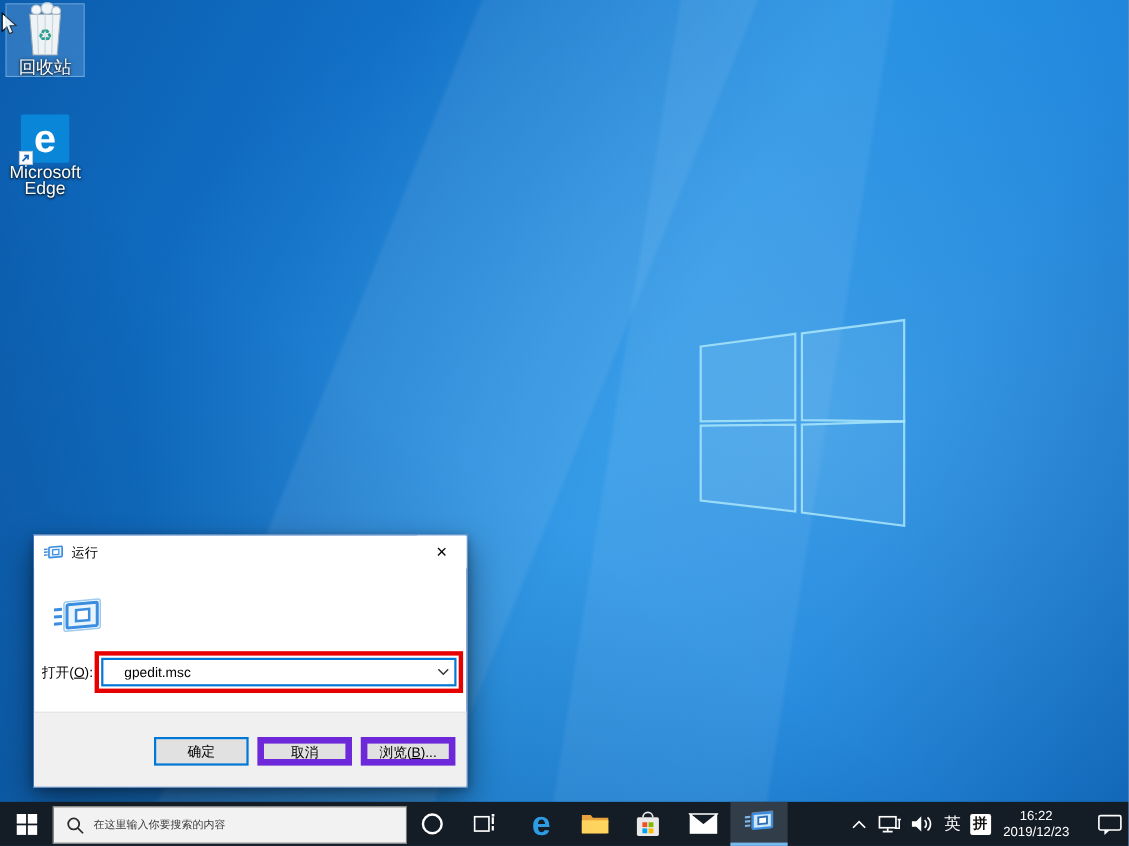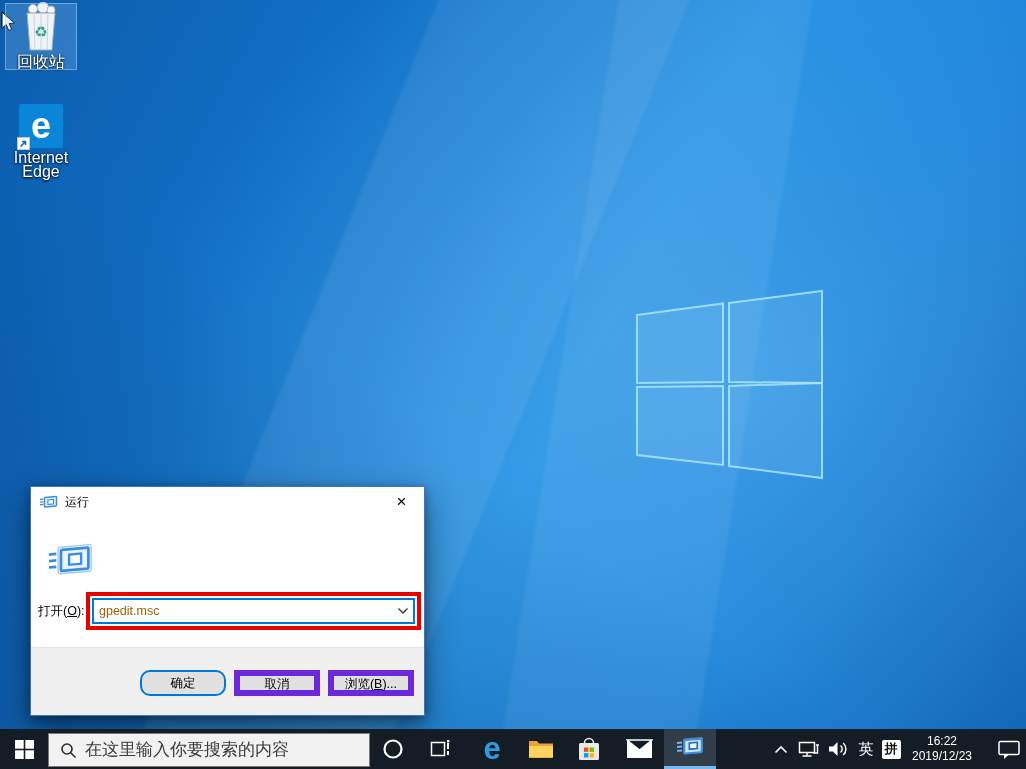--- a/index.html
+++ b/index.html
@@ -56,38 +56,38 @@
                font-size:17px; line-height:29px; color:#000; cursor:default; font-family:inherit; }
   .dlg-bodyicon { position:absolute; left:18px; top:55px; }
   .dlg-desc { position:absolute; left:60px; top:56px; width:325px; line-height:21px; }
   .dlg-openlabel { position:absolute; left:7px; top:116px; }
   .u { text-decoration:underline; }
   .red-box { position:absolute; left:55px; top:105px; width:335px; height:38px;
              border:4px solid #e60000; background:transparent; pointer-events:none; z-index:3; }
   .combo { position:absolute; left:61px; top:111px; width:323px; height:26px;
            border:2px solid #0078d7; background:#fff; display:flex; align-items:center; }
   .combo input { flex:1; border:none; outline:none; font-size:12.5px; font-family:inherit;
-                 padding-left:5px; background:transparent; color:#a16207; }
+                 padding-left:19px; background:transparent; color:#000000; }
   .combo .dd { width:20px; height:100%; display:flex; align-items:center; justify-content:center; }
   .dlg-footer { position:absolute; left:0; right:0; bottom:0; height:68px; background:#f0f0f0;
                 border-top:1px solid #e3e3e3; }
   .dlg-btn { position:absolute; top:22px; width:86px; height:26px; background:#e1e1e1;
              border:6px solid #6d28d9; font-size:12.5px; font-family:inherit; color:#000; cursor:default; }
   .dlg-btn.default { border:2px solid #0078d7; }
-  #btn-ok { left:109px;border-radius:10px; } #btn-cancel { left:203px; } #btn-browse { left:297px; }
+  #btn-ok { left:109px; } #btn-cancel { left:203px; } #btn-browse { left:297px; }
 
   
   .taskbar { position:absolute; left:0; bottom:0; width:1026px; height:40px; background:#141c25; }
   .tb-start { position:absolute; left:0; top:0; width:48px; height:40px; display:flex;
               align-items:center; justify-content:center; background:transparent; border:none; }
   .tb-search { position:absolute; left:48px; top:4px; width:322px; height:34px; background:#f2f2f2;
                display:flex; align-items:center; border:1px solid #7a7a7a; }
   .tb-search svg { margin-left:11px; }
   .tb-search input { flex:1; border:none; outline:none; background:transparent; margin-left:8px;
-                     font-size:17px; font-family:inherit; color:#222; }
+                     font-size:10px; font-family:inherit; color:#222; }
   .tb-search input::placeholder { color:#3a3a3a; opacity:1; }
   .tb-btn { position:absolute; top:0; width:44px; height:40px; display:flex; align-items:center;
             justify-content:center; background:transparent; border:none; }
   .tb-btn.active { background:#323d4a; border-bottom:3px solid #76b9ed; width:52px; }
   .tb-btn .edge-e { color:#2e9ce3; font-size:31px; font-weight:bold; line-height:34px; }
   .tray-text { color:#fff; font-size:15px; }
   .ime-box { width:19px; height:19px; background:#fff; border-radius:2px; color:#111;
              font-size:13px; font-weight:bold; display:flex; align-items:center; justify-content:center; }
   .tb-clock { position:absolute; left:896px; top:0; width:92px; height:40px; color:#fff;
               font-size:12px; line-height:15px; text-align:center; display:flex; flex-direction:column;
@@ -131,21 +131,21 @@
     <div class="dicon" id="icon-edge">
       <div class="glyph">
         <div class="edge-tile">
           <span class="e">e</span>
           <svg class="shortcut-arrow" width="13" height="13" viewBox="0 0 13 13">
             <rect x="0.5" y="0.5" width="12" height="12" fill="#fff" stroke="#b9c6d0"></rect>
             <path d="M3.5,9.5 L8.5,4.5 M5,4.5 L8.5,4.5 L8.5,8" stroke="#1565c0" stroke-width="1.6" fill="none"></path>
           </svg>
         </div>
       </div>
-      <div class="dlabel">Internet Edge</div>
+      <div class="dlabel">Microsoft Edge</div>
     </div>
 
 
     <div class="dialog">
       <div class="dlg-titlebar">
         <svg class="dlg-title-icon" width="18" height="15" viewBox="0 0 48 40">
           <g transform="skewY(-5)">
             <rect x="12" y="8" width="32" height="25" rx="2" fill="#eaf4fd" stroke="#3b8de0" stroke-width="4"></rect>
             <rect x="21" y="15" width="15" height="12" fill="#fff" stroke="#3b8de0" stroke-width="3"></rect>
             <line x1="0" y1="12" x2="9" y2="12" stroke="#3b8de0" stroke-width="3.5"></line>

